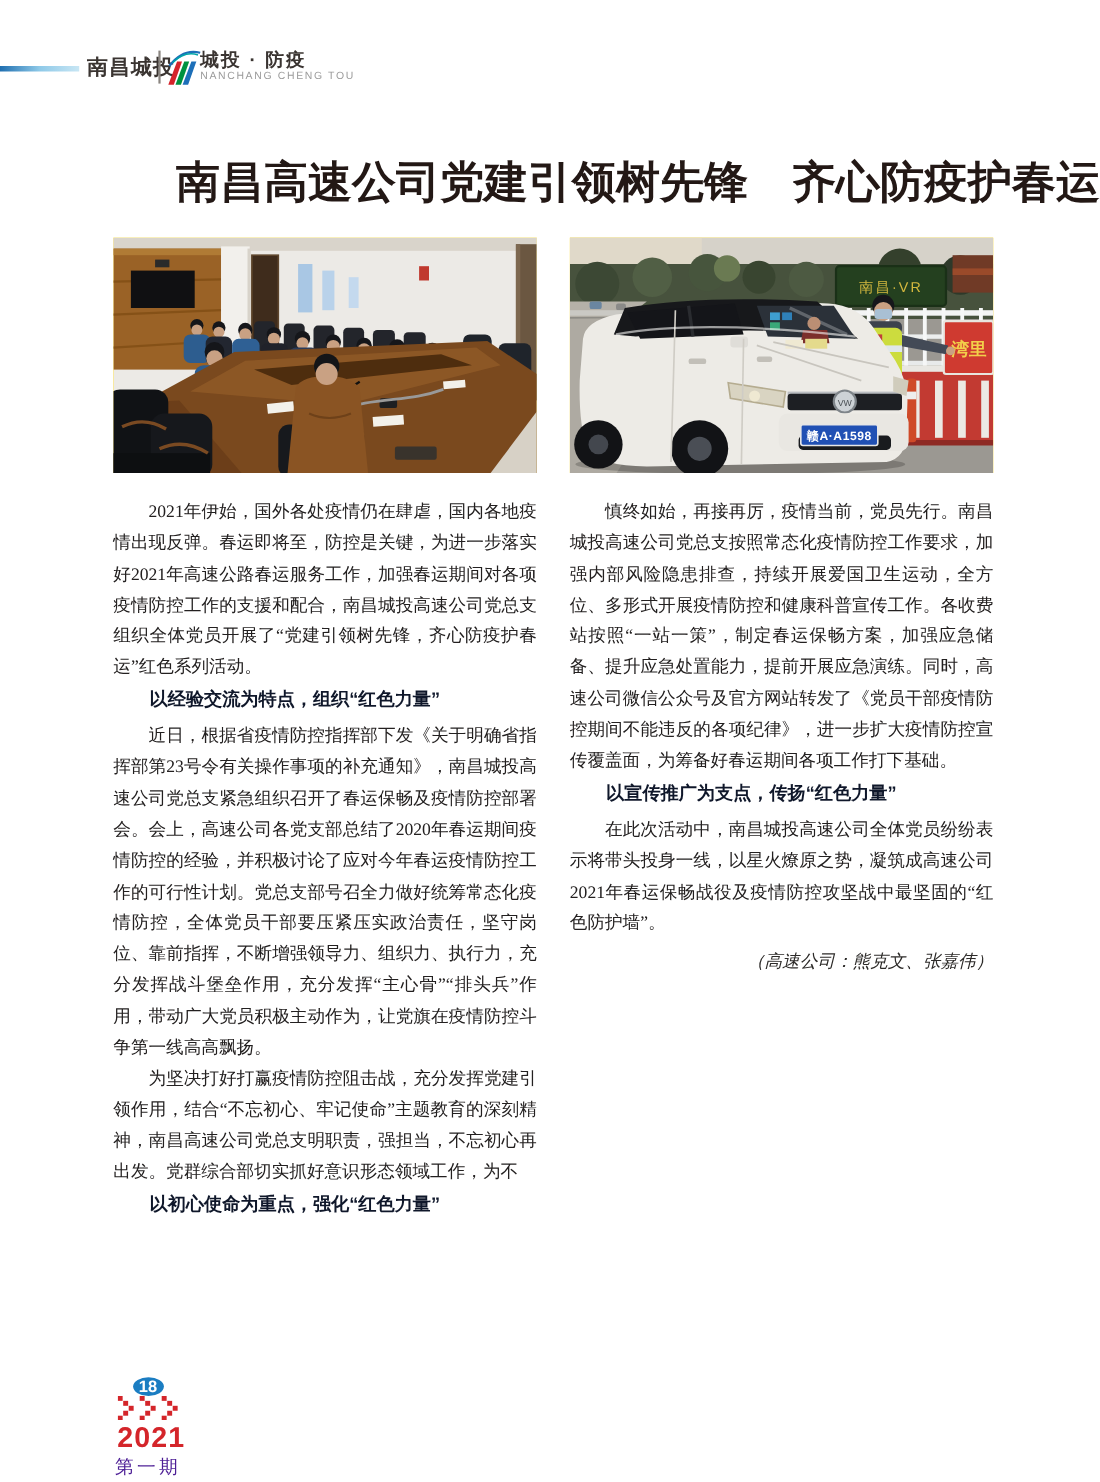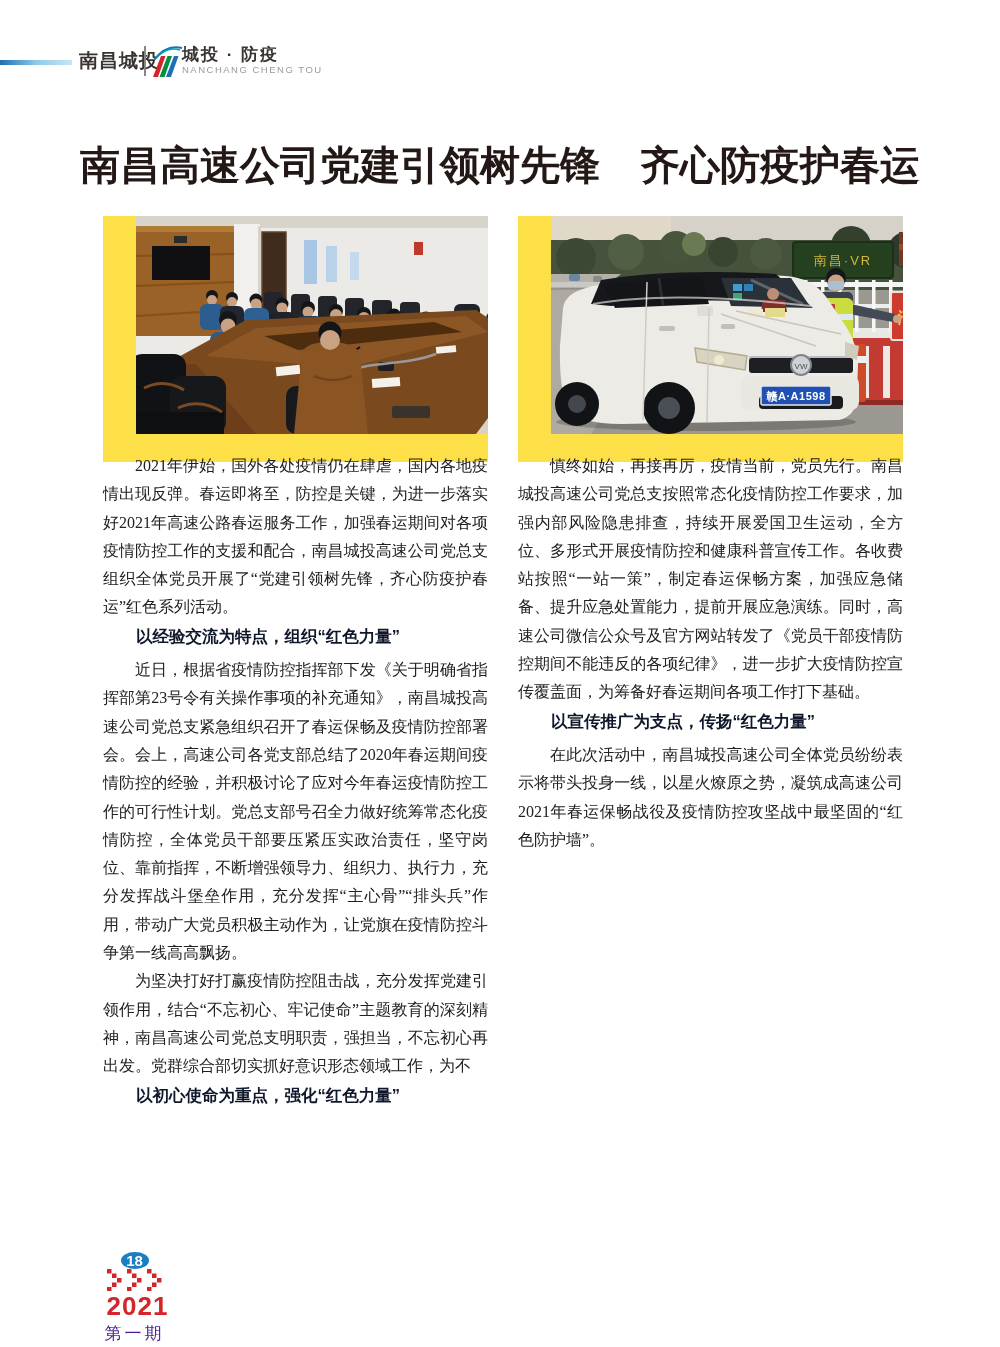--- a/index.html
+++ b/index.html
@@ -12,26 +12,26 @@
   .brand{position:absolute;left:79px;top:2px;font-family:"Liberation Sans",sans-serif;
          font-weight:bold;font-size:19px;color:#3a3431;letter-spacing:1px;}
   .hdiv{position:absolute;left:144px;top:0px;width:2px;height:30px;background:#8a8580;}
   .logo-swoosh{position:absolute;left:150px;top:-4px;}
   .logo-text{position:absolute;left:182px;top:0px;}
   .logo-title{font-family:"Liberation Sans",sans-serif;font-weight:bold;font-size:17px;
               color:#3a3431;letter-spacing:2px;line-height:18px;}
   .logo-sub{font-family:"Liberation Sans",sans-serif;font-size:9.5px;color:#9b9b9b;
             letter-spacing:1.5px;line-height:12px;}
   
-  .title{position:absolute;left:0;top:138px;width:1000px;text-align:center;
+  .title{position:absolute;left:0;top:138px;width:1000px;text-align:right;
          font-family:"Liberation Sans",sans-serif;font-weight:bold;font-size:40px;
          color:#231815;letter-spacing:0px;}
   
   .photos{position:absolute;left:103px;top:216px;width:800px;display:flex;gap:30px;}
-  .photo{width:385px;height:246px;overflow:hidden;background:#fde047;padding-left:33px;}
+  .photo{width:385px;height:214px;overflow:hidden;background:#fde047;}
   .photo svg{display:block;}
   
   .columns{position:absolute;left:103px;top:452px;width:800px;display:flex;gap:30px;}
   .col{width:385px;font-size:16px;line-height:28.3px;text-align:justify;color:#232020;}
   .blk{text-align:justify;}
   .para{text-indent:2em;}
   .para-cont{text-indent:0;}
   .heading{font-family:"Liberation Sans",sans-serif;font-weight:bold;font-size:16.5px;
            text-indent:2em;margin:0 0 6px 0;color:#0f172a;}
   .byline{text-align:right;font-style:italic;font-family:"DejaVu Serif",serif;
@@ -332,20 +332,21 @@
         <div class="blk para">2021年伊始，国外各处疫情仍在肆虐，国内各地疫情出现反弹。春运即将至，防控是关键，为进一步落实好2021年高速公路春运服务工作，加强春运期间对各项疫情防控工作的支援和配合，南昌城投高速公司党总支组织全体党员开展了“党建引领树先锋，齐心防疫护春运”红色系列活动。</div>
         <div class="blk heading">以经验交流为特点，组织“红色力量”</div>
         <div class="blk para">近日，根据省疫情防控指挥部下发《关于明确省指挥部第23号令有关操作事项的补充通知》，南昌城投高速公司党总支紧急组织召开了春运保畅及疫情防控部署会。会上，高速公司各党支部总结了2020年春运期间疫情防控的经验，并积极讨论了应对今年春运疫情防控工作的可行性计划。党总支部号召全力做好统筹常态化疫情防控，全体党员干部要压紧压实政治责任，坚守岗位、靠前指挥，不断增强领导力、组织力、执行力，充分发挥战斗堡垒作用，充分发挥“主心骨”“排头兵”作用，带动广大党员积极主动作为，让党旗在疫情防控斗争第一线高高飘扬。</div>
         <div class="blk para">为坚决打好打赢疫情防控阻击战，充分发挥党建引领作用，结合“不忘初心、牢记使命”主题教育的深刻精神，南昌高速公司党总支明职责，强担当，不忘初心再出发。党群综合部切实抓好意识形态领域工作，为不</div>
         <div class="blk heading">以初心使命为重点，强化“红色力量”</div>
       </div>
     <div class="col">
         <div class="blk para">慎终如始，再接再厉，疫情当前，党员先行。南昌城投高速公司党总支按照常态化疫情防控工作要求，加强内部风险隐患排查，持续开展爱国卫生运动，全方位、多形式开展疫情防控和健康科普宣传工作。各收费站按照“一站一策”，制定春运保畅方案，加强应急储备、提升应急处置能力，提前开展应急演练。同时，高速公司微信公众号及官方网站转发了《党员干部疫情防控期间不能违反的各项纪律》，进一步扩大疫情防控宣传覆盖面，为筹备好春运期间各项工作打下基础。</div>
         <div class="blk heading">以宣传推广为支点，传扬“红色力量”</div>
         <div class="blk para">在此次活动中，南昌城投高速公司全体党员纷纷表示将带头投身一线，以星火燎原之势，凝筑成高速公司2021年春运保畅战役及疫情防控攻坚战中最坚固的“红色防护墙”。</div>
+        <div class="blk byline">（高速公司：熊克文、张嘉伟）</div>
       </div>
   </div>
 
   <div class="footer">
     <div class="pagenum">18</div>
     <div class="chev">
       <svg width="62" height="22" viewBox="0 0 62 22" fill="#d4252a">
         <g>
           <rect x="0" y="0" width="4.5" height="4.5"></rect>
             <rect x="5" y="4.5" width="4.5" height="4.5"></rect>

